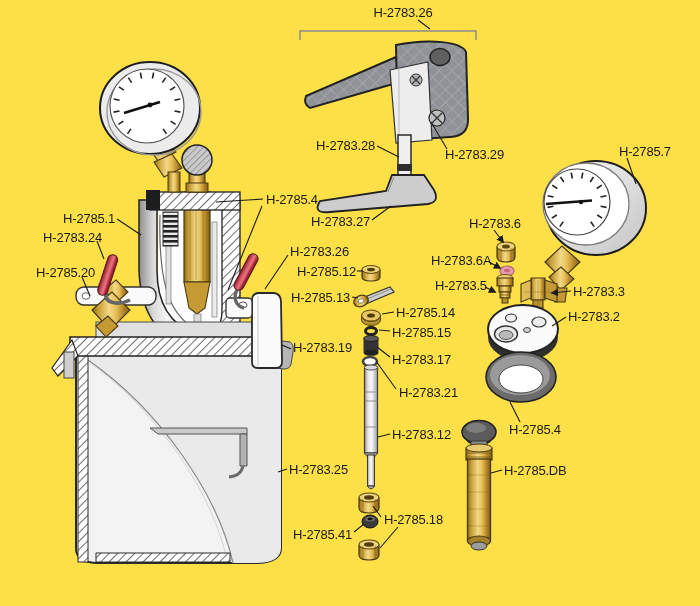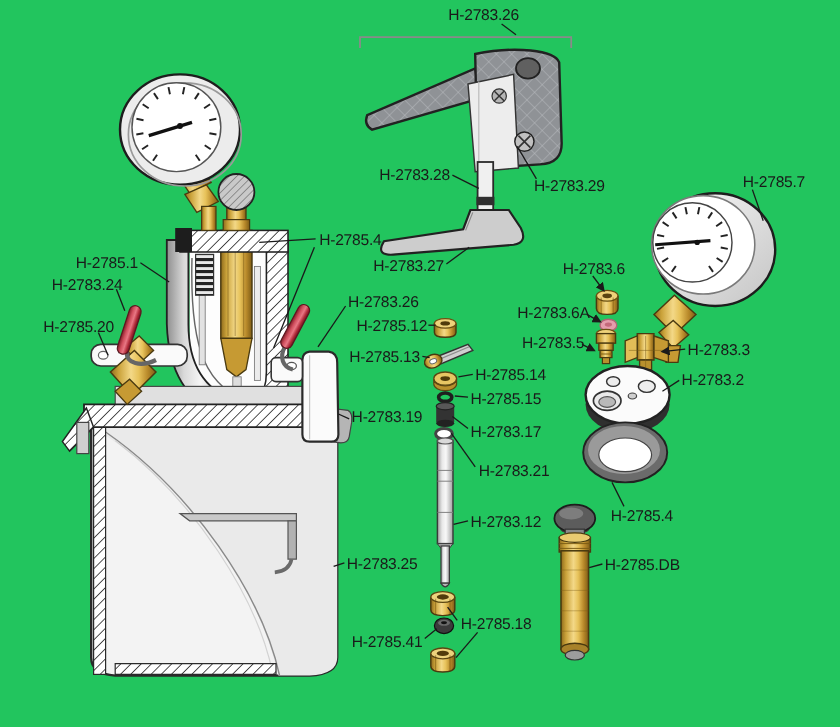--- a/index.html
+++ b/index.html
@@ -1,16 +1,16 @@
 <!DOCTYPE html>
 <html><head>
 <meta charset="utf-8">
 <style>
   html,body{margin:0;padding:0;background:#fff;}
-  #stage{position:relative;width:700px;height:606px;background:#22c55e;overflow:hidden;
+  #stage{position:relative;width:700px;height:606px;background:#fde047;overflow:hidden;
          font-family:"Liberation Sans", sans-serif;}
   svg{position:absolute;left:0;top:0;}
   text.lbl{font-family:"Liberation Sans", sans-serif;font-size:13px;fill:#1a1a1a;letter-spacing:-0.2px;}
 </style>
 </head>
 <body>
 
 <div id="stage">
 <svg width="700" height="606" viewBox="0 0 700 606">
   <defs>

